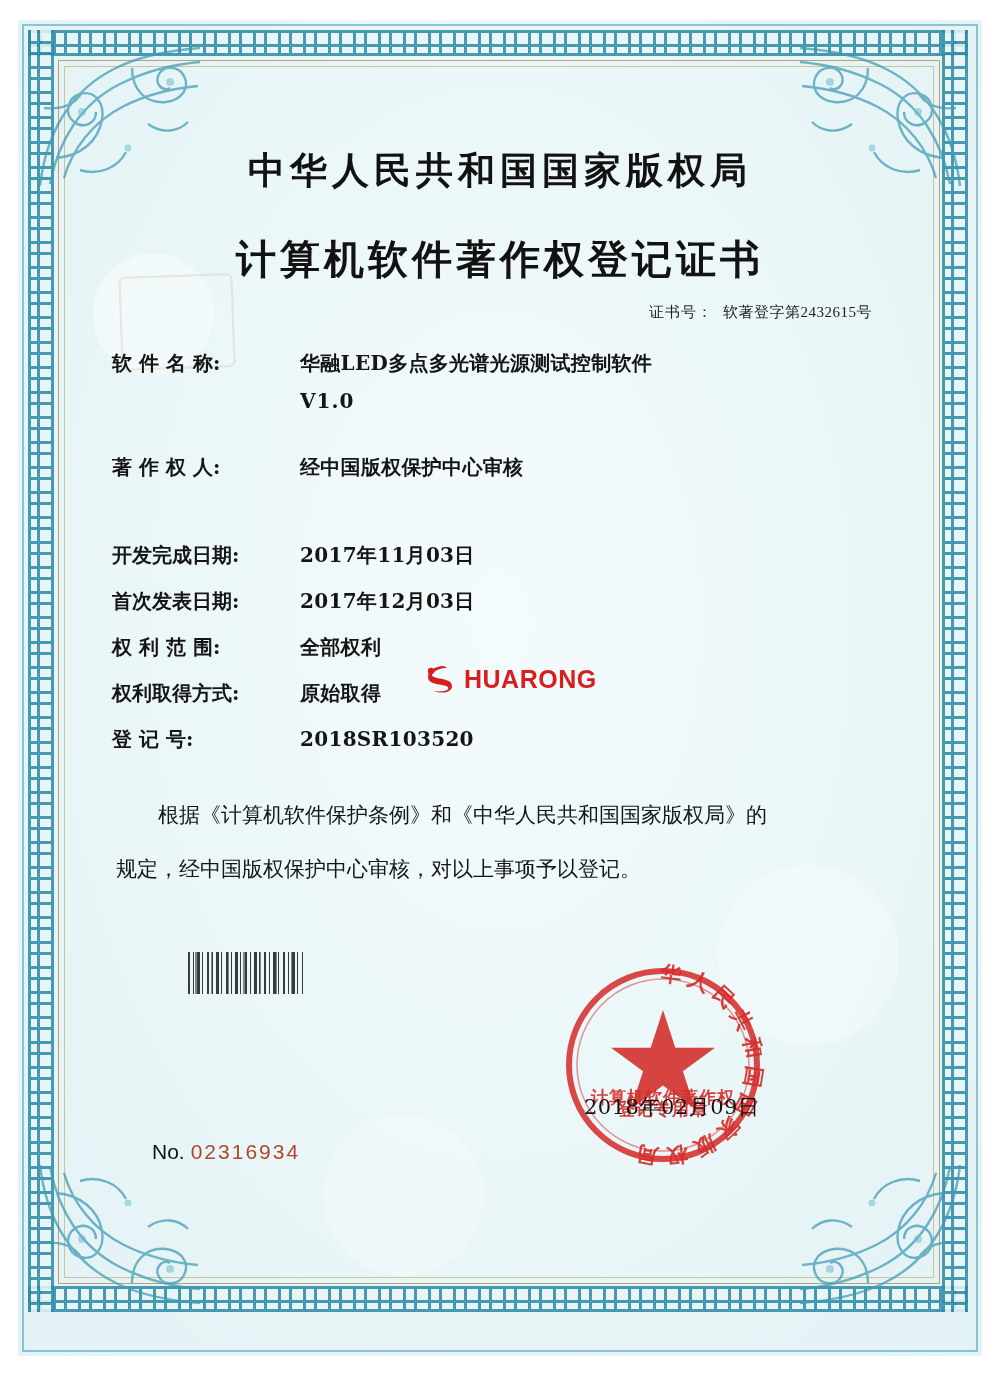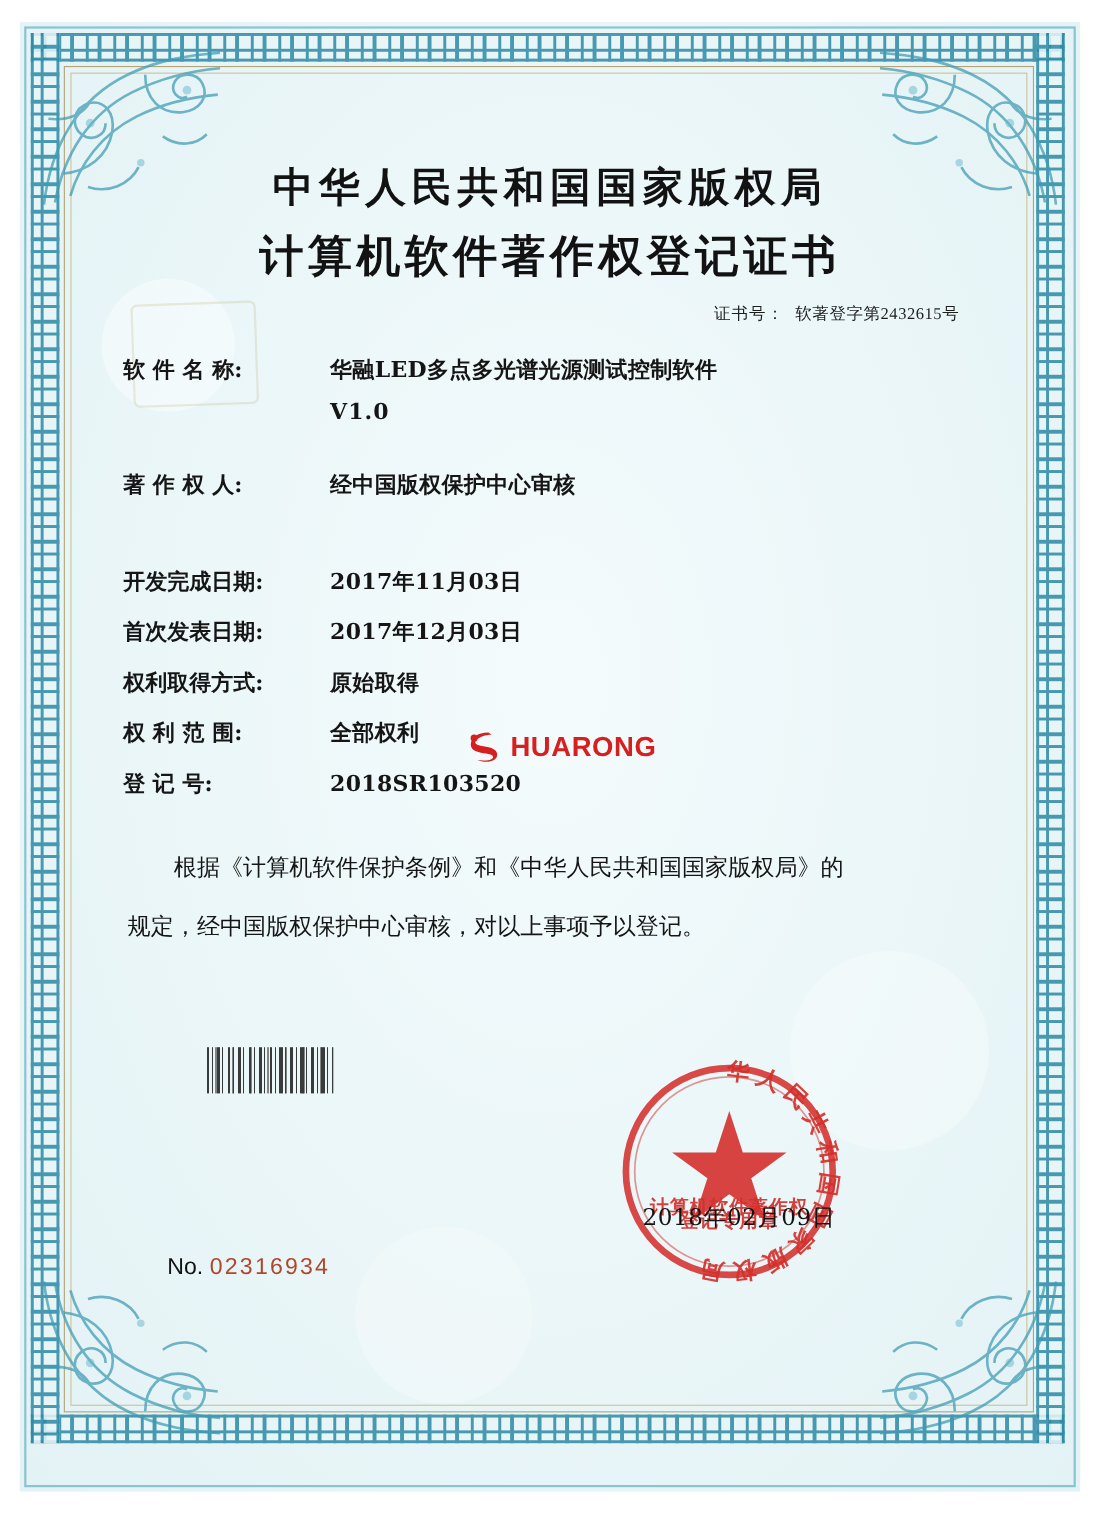--- a/index.html
+++ b/index.html
@@ -127,21 +127,21 @@
     color: #121212;
     margin-top: 26px;
   }
   .title-sub {
     text-align: center;
     font-family: "DejaVu Serif", "Liberation Serif", serif;
     font-weight: 700;
     font-size: 40px;
     letter-spacing: 4px;
     color: #121212;
-    margin-top: 9px;
+    margin-top: 36px;
   }
   .cert-no {
     text-align: right;
     margin-top: 16px;
     padding-right: 58px;
     font-size: 15px;
     letter-spacing: .5px;
     color: #1d1d1d;
   }
   .cert-no .lbl { letter-spacing: 1px; }
@@ -411,27 +411,27 @@
         <div class="label">开发完成日期:</div>
         <div class="value">2017年11月03日</div>
       </div>
 
       <div class="row">
         <div class="label">首次发表日期:</div>
         <div class="value">2017年12月03日</div>
       </div>
 
       <div class="row">
+        <div class="label">权 利 范 围:</div>
+        <div class="value">全部权利</div>
+      </div>
+
+      <div class="row">
         <div class="label">权利取得方式:</div>
         <div class="value">原始取得</div>
-      </div>
-
-      <div class="row">
-        <div class="label">权 利 范 围:</div>
-        <div class="value">全部权利</div>
       </div>
 
       <div class="row">
         <div class="label">登  记  号:</div>
         <div class="value">2018SR103520</div>
       </div>
 
     </div>
 
     <div class="statement">

